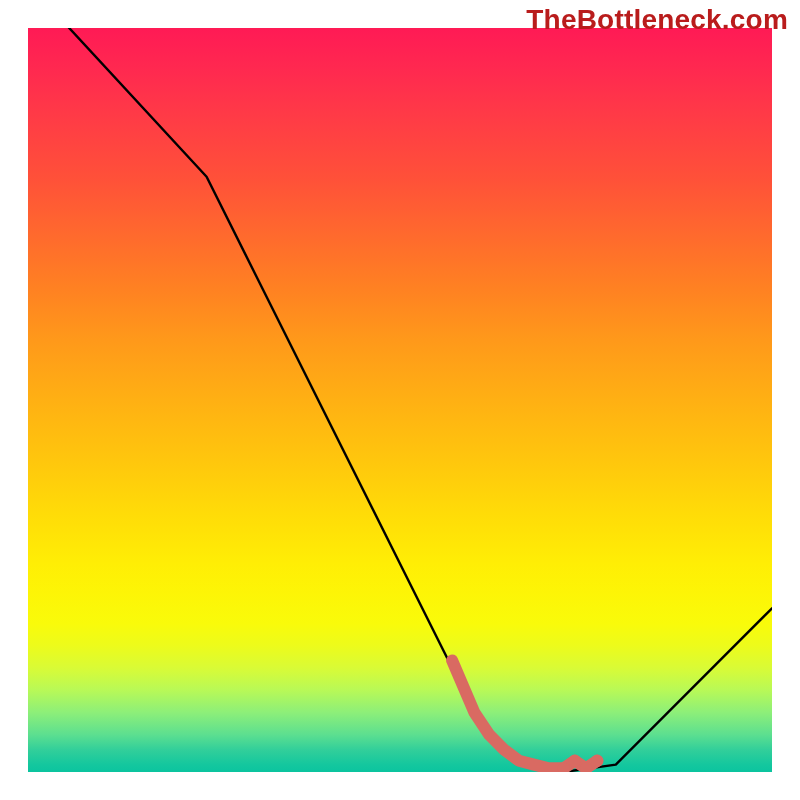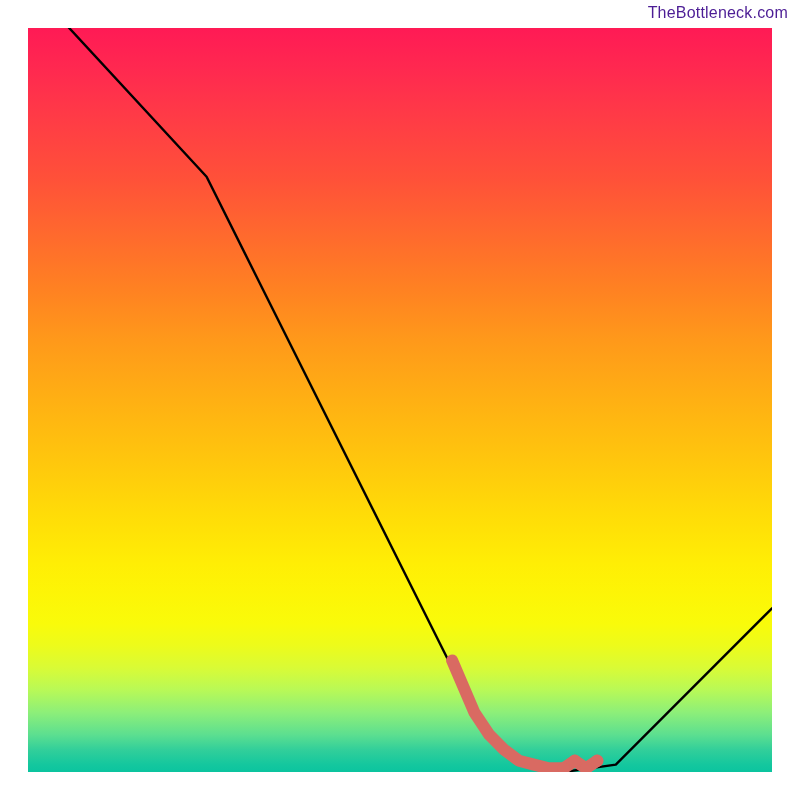--- a/index.html
+++ b/index.html
@@ -8,23 +8,23 @@
     height: 800px;
     background: #ffffff;
     overflow: hidden;
     position: relative;
     font-family: Arial, Helvetica, sans-serif;
   }
   .watermark {
     position: absolute;
     top: 4px;
     right: 12px;
-    font-size: 16px;
-    font-weight: normal;
-    color: #4c1d95;
+    font-size: 28px;
+    font-weight: bold;
+    color: #b91c1c;
     letter-spacing: 0.2px;
     z-index: 10;
   }
   .plot-area {
     position: absolute;
     left: 28px;
     top: 28px;
     width: 744px;
     height: 744px;
     background: linear-gradient(to bottom,

